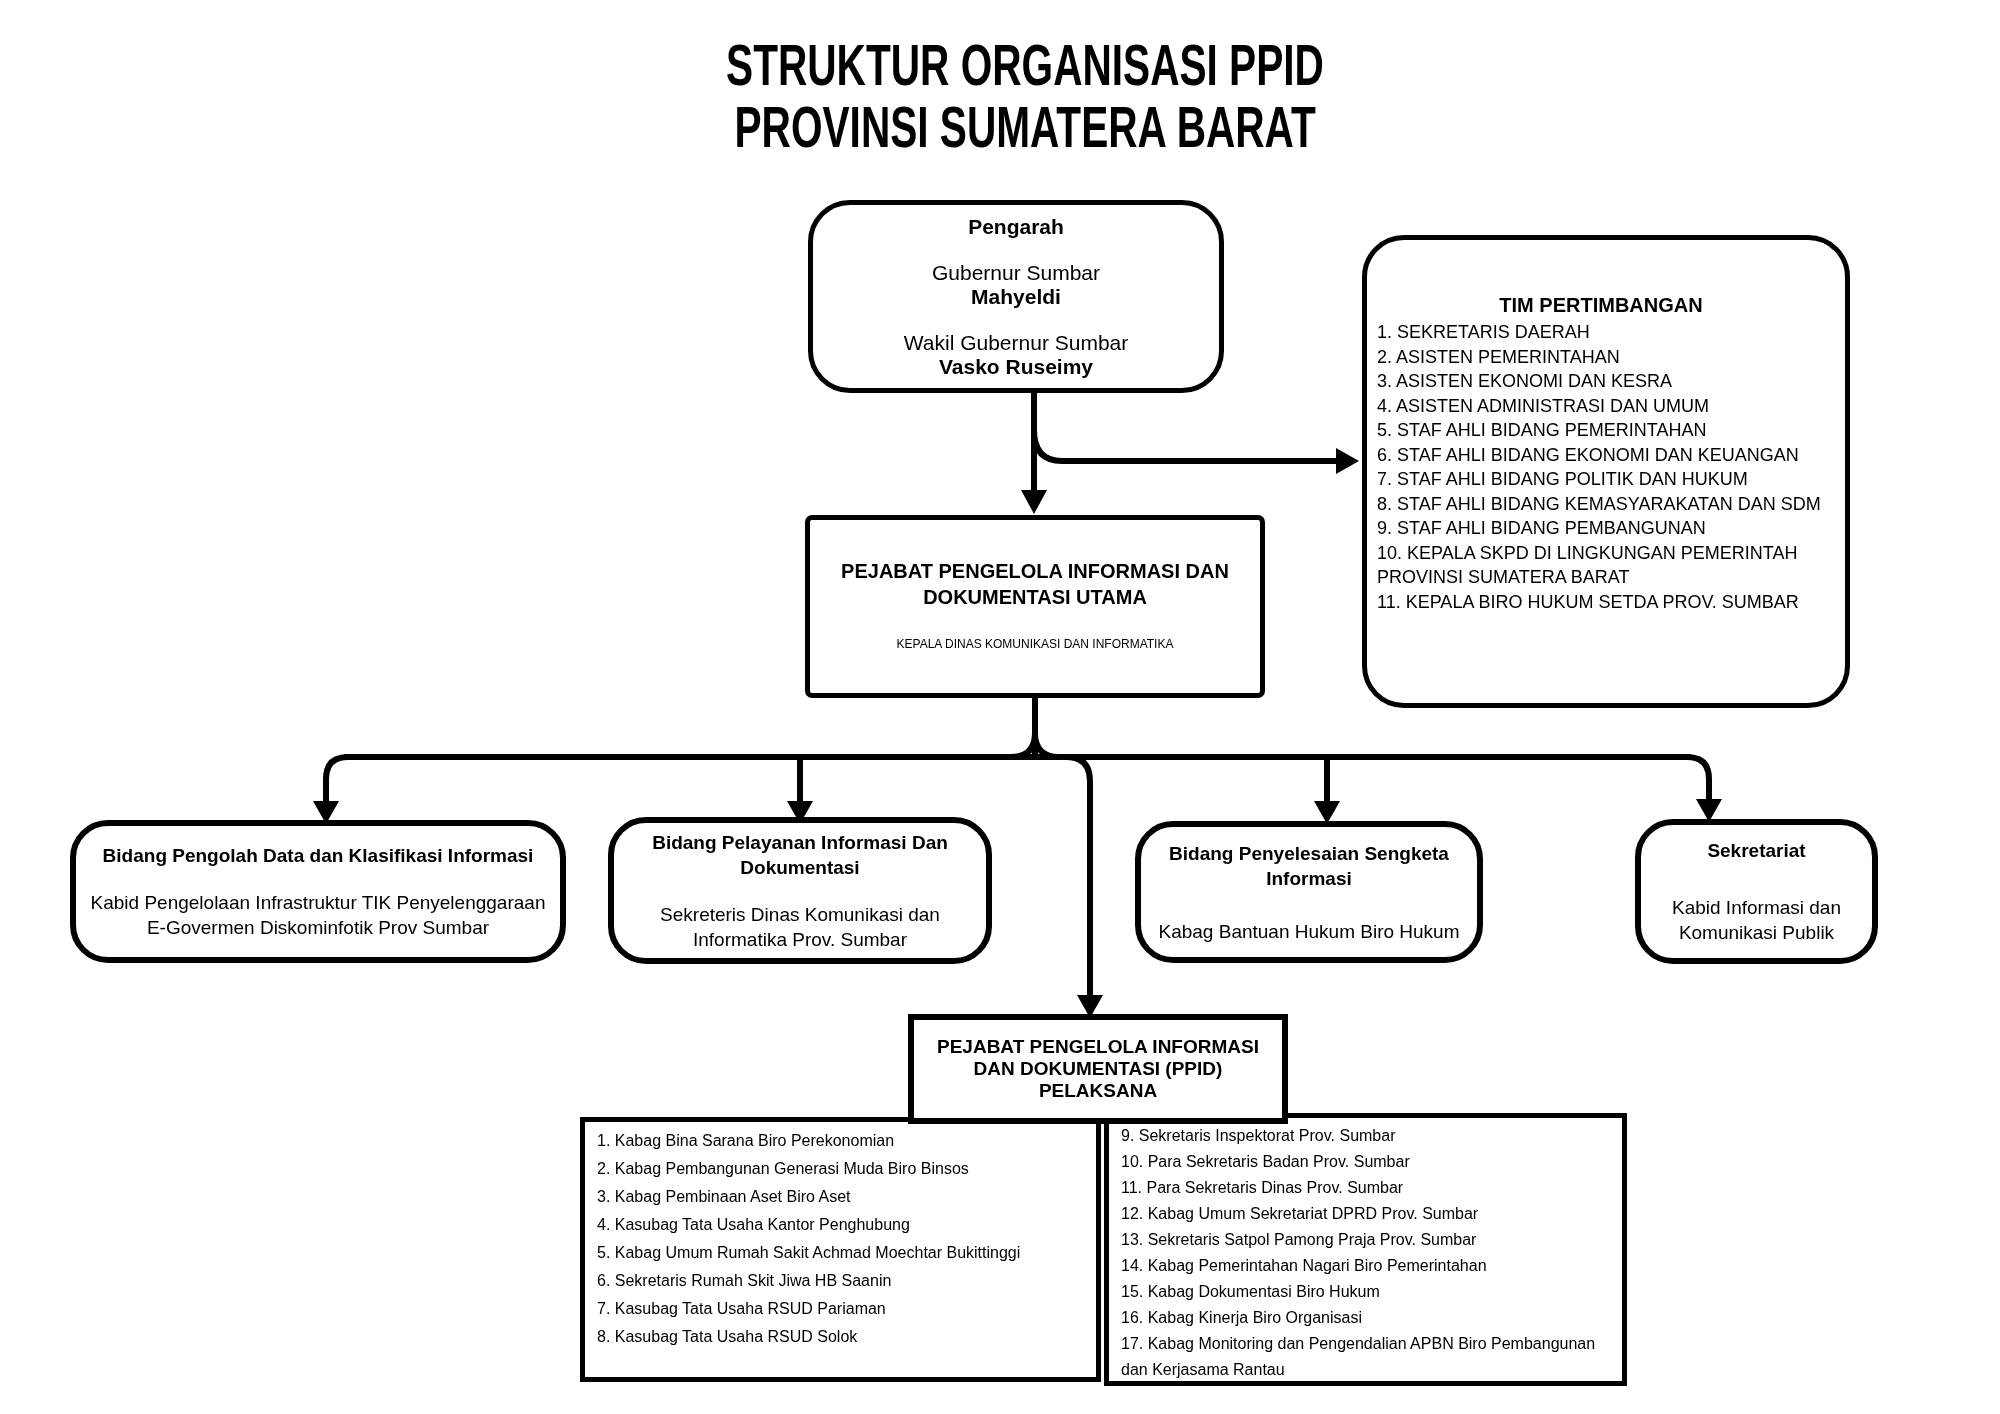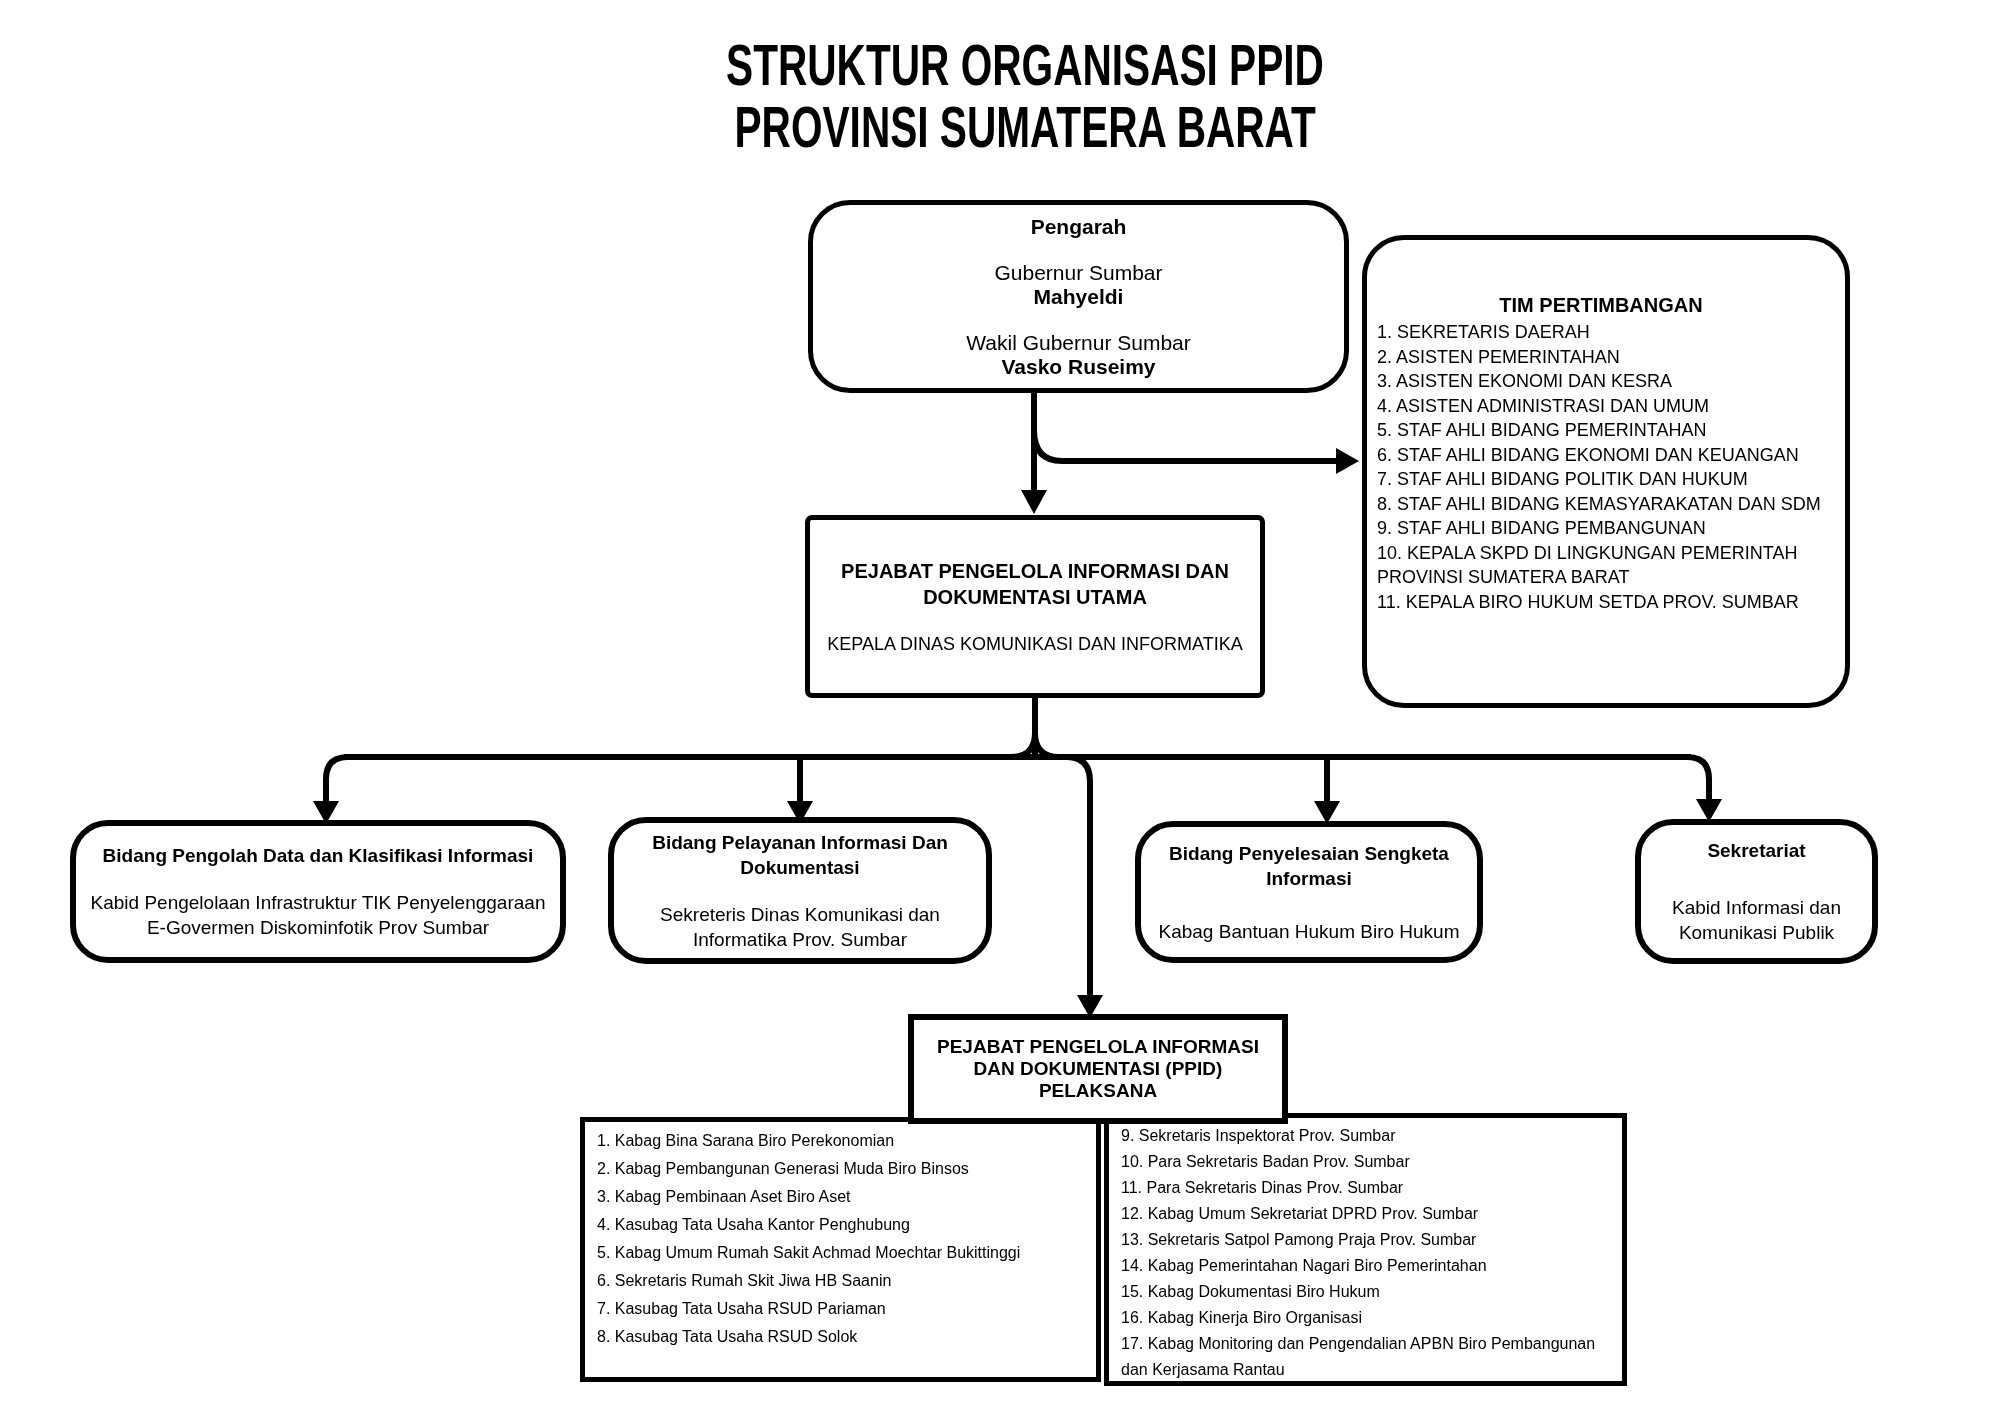--- a/index.html
+++ b/index.html
@@ -13,33 +13,33 @@
   .title{left:30px;top:34px;width:1990px;text-align:center;
          font-weight:bold;font-size:58px;line-height:62px;z-index:2;}
   .title-line{display:inline-block;transform:scaleX(0.70);transform-origin:50% 50%;white-space:nowrap;letter-spacing:0px;}
   
   .org-box{background:#ffffff;border:5px solid #000;border-radius:42px;z-index:2;
            display:flex;flex-direction:column;justify-content:center;align-items:center;
            text-align:center;}
   .org-box.thick{border-width:6px;border-radius:38px;}
   .box-title{font-weight:bold;}
   
-  .pengarah{left:808px;top:200px;width:541px;height:193px;font-size:21px;line-height:24px;gap:0;}
+  .pengarah{left:808px;top:200px;width:416px;height:193px;font-size:21px;line-height:24px;gap:0;}
   .pengarah .grp{margin:0;}
   .spacer22{height:22px;}
   .b{font-weight:bold;}
   
   .tim{left:1362px;top:235px;width:488px;height:473px;z-index:2;background:#fff;
        border:5px solid #000;border-radius:42px;padding:52px 20px 0 10px;}
   .tim-title{text-align:center;font-weight:bold;font-size:20px;line-height:26px;margin-bottom:2px;}
   .tim-item{font-size:18px;line-height:24.5px;text-align:left;}
   
   .utama{left:805px;top:515px;width:460px;height:183px;padding:0 10px;border-radius:7px;}
   .utama .box-title{font-size:20px;line-height:26px;}
-  .utama .box-sub{font-size:18px;line-height:24px;}
+  .utama .box-sub{font-size:12px;line-height:24px;}
   .utama{gap:22px;}
   
   .bidang{font-size:19px;line-height:25px;gap:22px;padding:0 12px;}
   .bidang .box-title{font-size:19px;line-height:25px;}
   .b1{left:70px;top:820px;width:496px;height:143px;}
   .b1 .box-title{white-space:nowrap;}
   .b2{left:608px;top:817px;width:384px;height:147px;}
   .b3{left:1135px;top:821px;width:348px;height:142px;gap:28px;}
   .b4{left:1635px;top:819px;width:243px;height:145px;gap:32px;}
   

